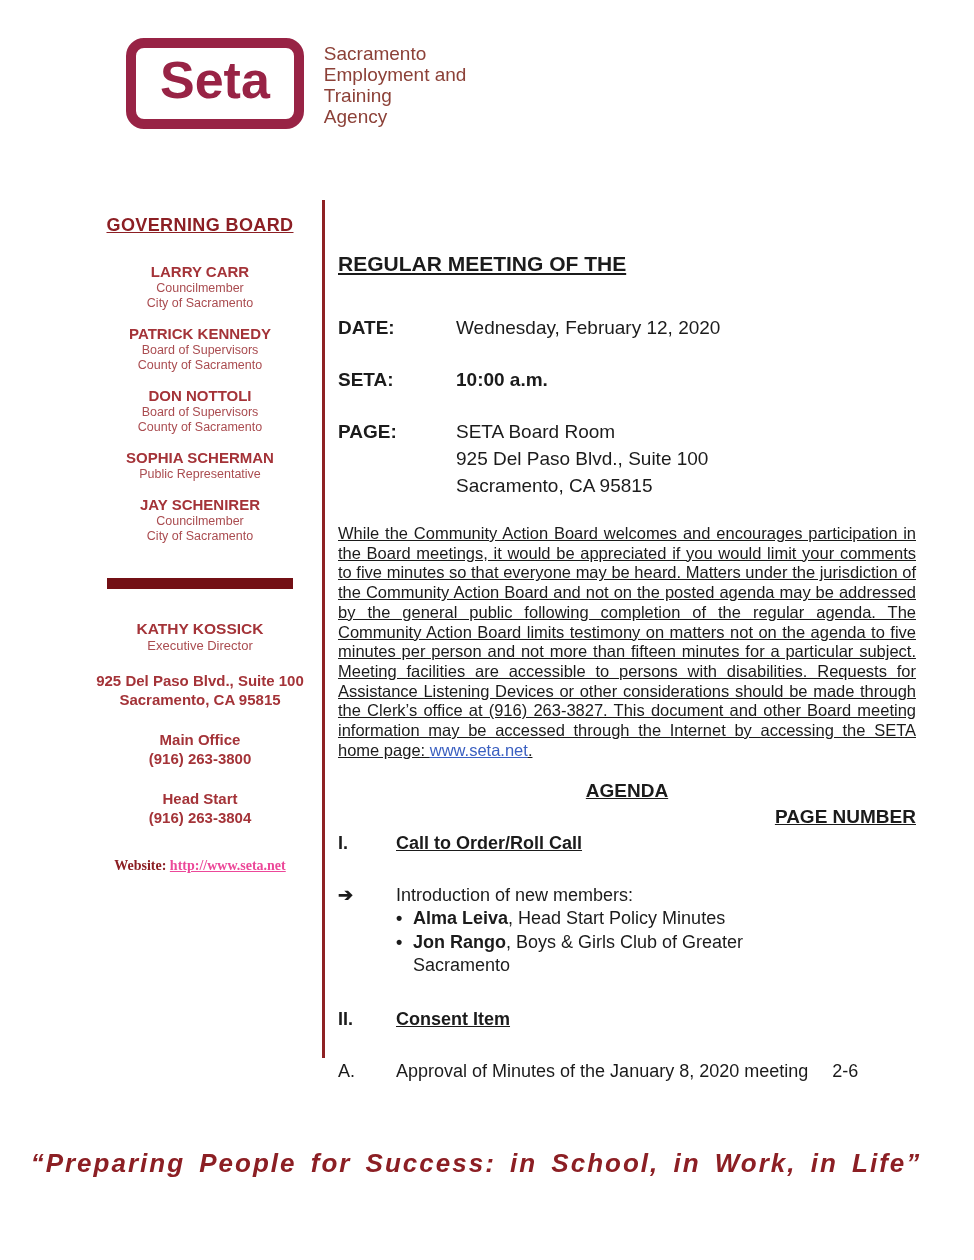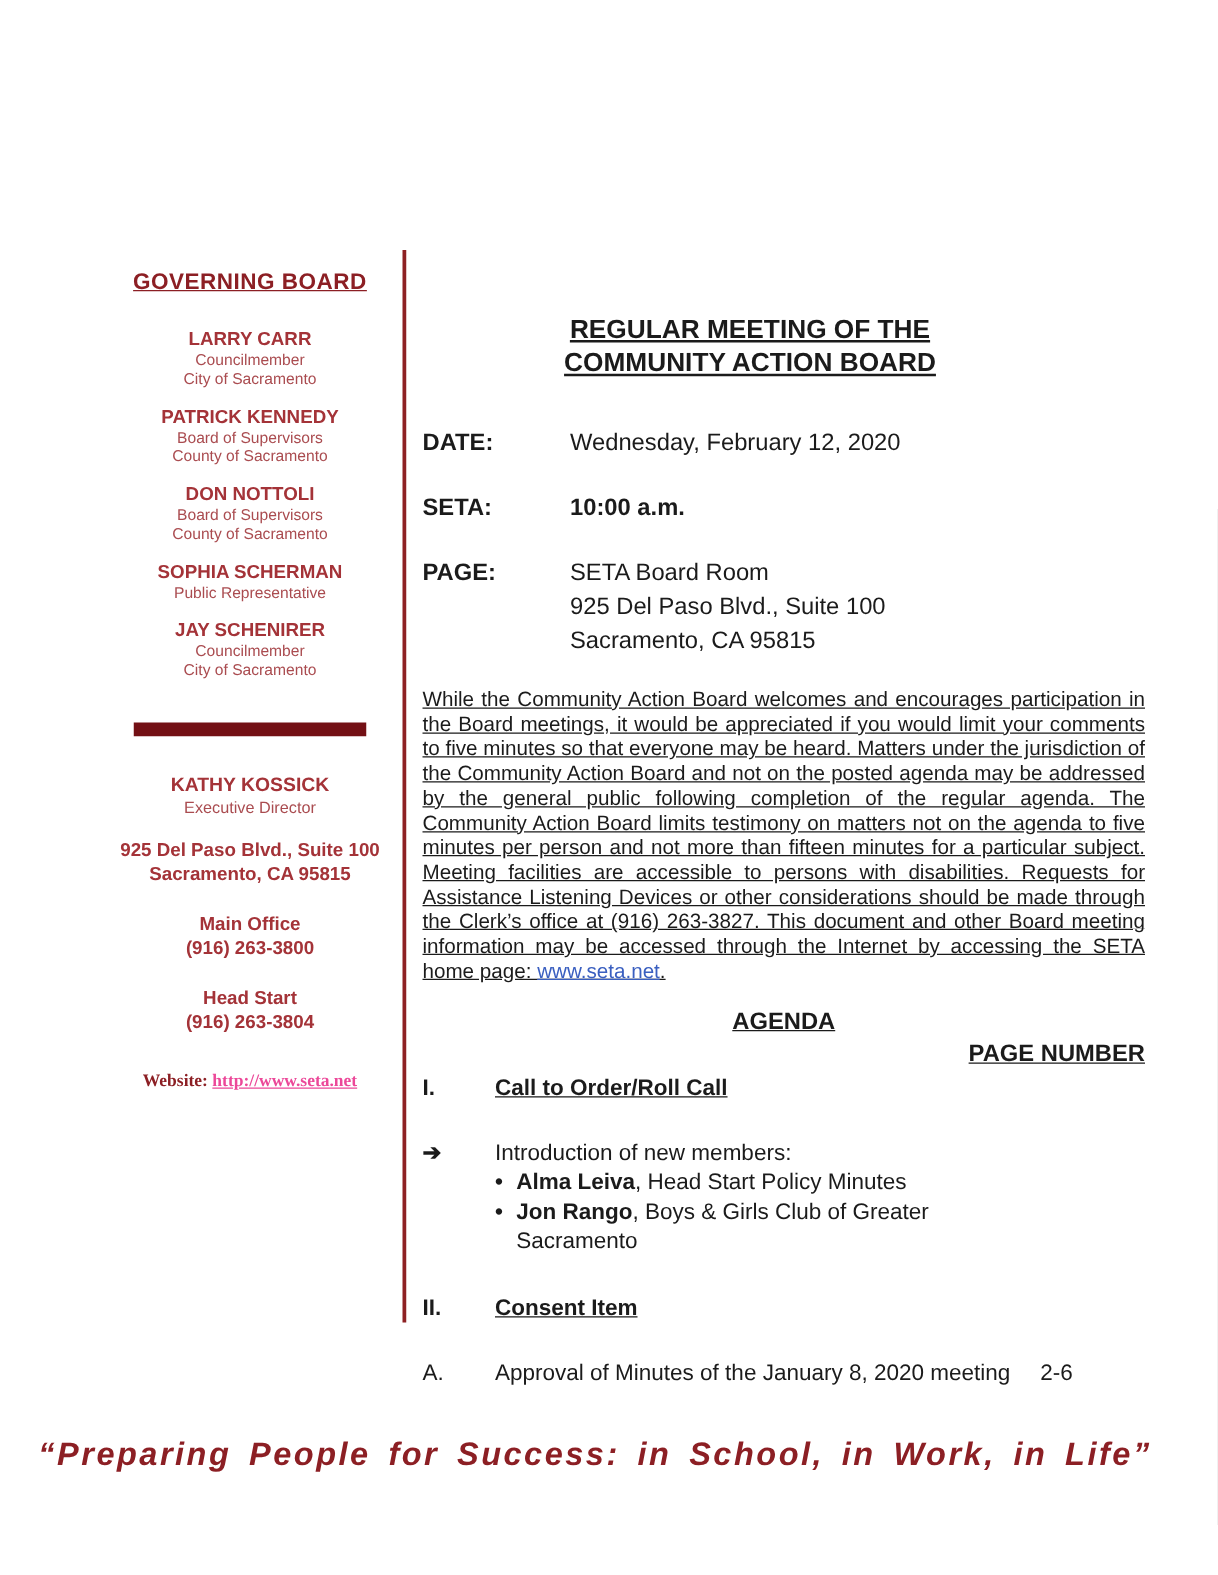--- a/index.html
+++ b/index.html
@@ -35,21 +35,21 @@
   .director-name { font-size:15.5px; font-weight:700; color:#a43338; line-height:19px; }
   .director-title { font-size:13px; color:#aa4c50; line-height:16px; }
   .sb-address { margin-top:17px; font-weight:700; color:#a43338; font-size:15px; line-height:19px; }
   .sb-contact { margin-top:21px; font-weight:700; color:#a43338; font-size:15px; line-height:19px; }
   .sb-website { margin-top:31px; font-family:"Liberation Serif", serif; font-weight:700; color:#8c1f24; font-size:14px; }
   .sb-website a { color:#ec4899; text-decoration:underline; }
 
   
   .content { position:absolute; left:338px; top:250px; width:578px; color:#1b1b1b; }
   .doc-title {
-    width:524px; text-align:center; font-size:21px; font-weight:700;
+    width:524px; text-align:left; font-size:21px; font-weight:700;
     text-decoration:underline; line-height:27px;
   }
   .details { margin-top:37px; }
   .detail-row { display:flex; margin-bottom:25px; font-size:19px; line-height:27px; }
   .detail-label { width:118px; flex-shrink:0; font-weight:700; }
   .bold-val { font-weight:700; }
 
   .notice {
     margin-top:24px; font-size:16.5px; line-height:19.7px;
     text-align:justify; text-decoration:underline;
@@ -79,20 +79,29 @@
     position:absolute; left:0; top:1148px; width:952px; text-align:center;
     color:#8c1f24; font-weight:700; font-style:italic; font-size:26px;
     letter-spacing:2px; word-spacing:5px;
   }
 </style>
 </head>
 <body>
 
 <div class="page">
 
+  <header class="logo-row">
+    <div class="logo-box">Seta</div>
+    <div class="logo-tagline">
+      <div>Sacramento</div>
+      <div>Employment and</div>
+      <div>Training</div>
+      <div>Agency</div>
+    </div>
+  </header>
 
   <div class="vline"></div>
 
   <aside class="sidebar">
     <div class="sb-heading">GOVERNING BOARD</div>
 
     <div class="member">
       <div class="member-name">LARRY CARR</div>
       <div class="member-title">Councilmember</div>
       <div class="member-title">City of Sacramento</div>
@@ -139,21 +148,20 @@
     </div>
 
     <div class="sb-website">
       <span>Website: </span><a href="#">http://www.seta.net</a>
     </div>
   </aside>
 
   <main class="content">
     <h1 class="doc-title" style="margin:0;">
       <div>REGULAR MEETING OF THE</div>
-      <div>COMMUNITY ACTION BOARD</div>
     </h1>
 
     <div class="details">
       <div class="detail-row">
         <div class="detail-label">DATE:</div>
         <div>Wednesday, February 12, 2020</div>
       </div>
       <div class="detail-row">
         <div class="detail-label">SETA:</div>
         <div class="bold-val">10:00 a.m.</div>

